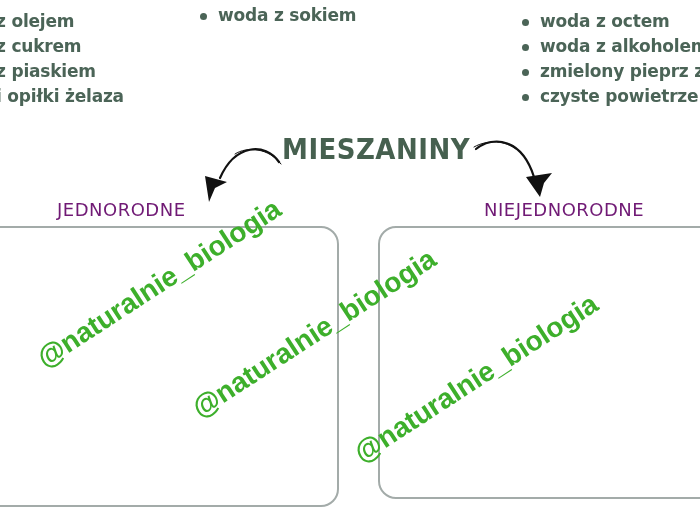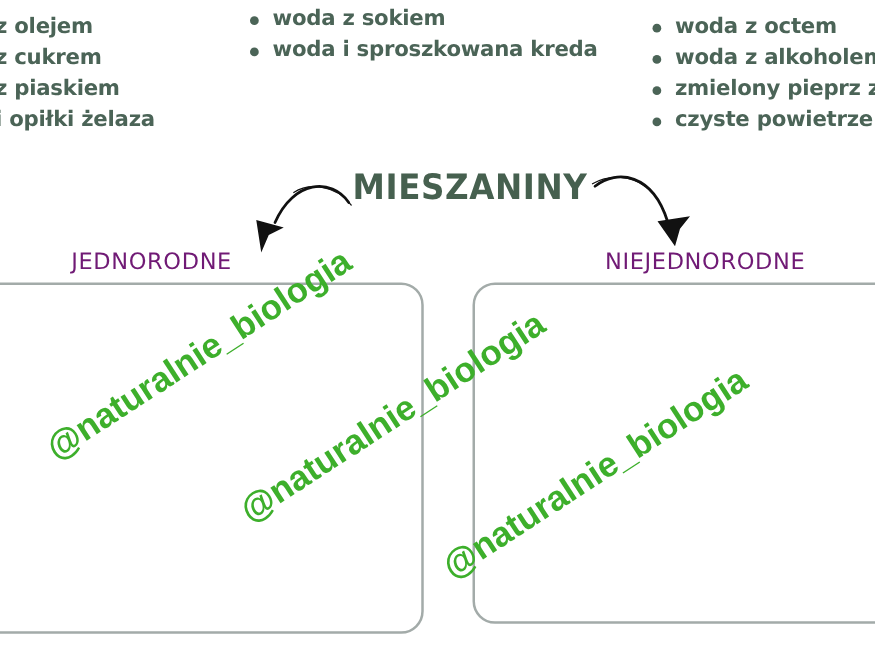--- a/index.html
+++ b/index.html
@@ -66,21 +66,20 @@
 
 <ul class="list" id="list-left">
   <li>z olejem</li>
   <li>z cukrem</li>
   <li>z piaskiem</li>
   <li>i opiłki żelaza</li>
 </ul>
 
 <ul class="list bulleted" id="list-mid">
   <li>woda z sokiem</li>
-  <li>woda i sproszkowana kreda</li>
 </ul>
 
 <ul class="list bulleted" id="list-right">
   <li>woda z octem</li>
   <li>woda z alkoholem</li>
   <li>zmielony pieprz z s</li>
   <li>czyste powietrze</li>
 </ul>
 
 <div class="title">MIESZANINY</div>

